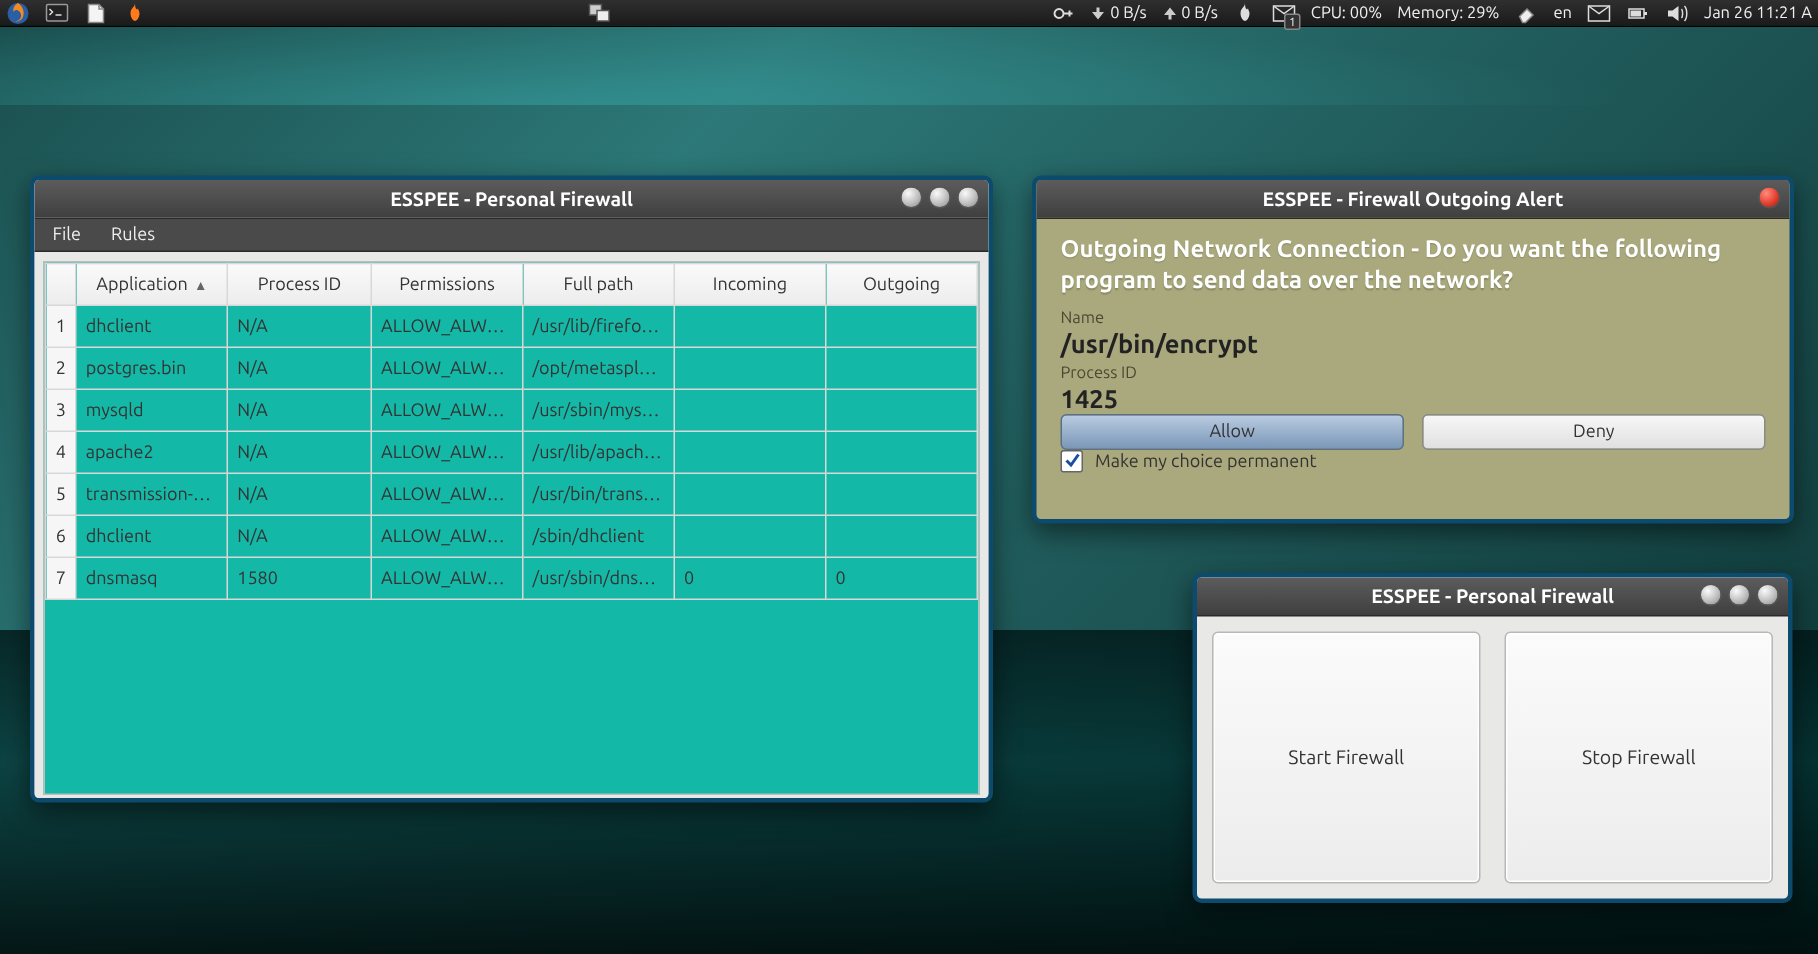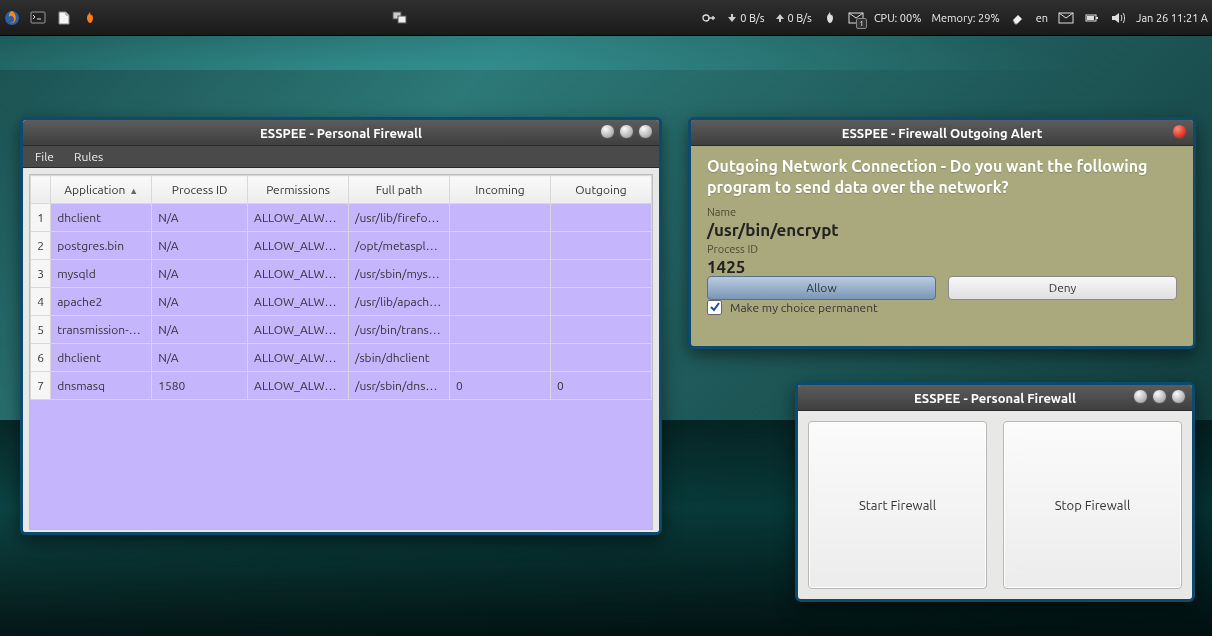--- a/index.html
+++ b/index.html
@@ -20,21 +20,21 @@
   background: linear-gradient(180deg, rgba(10,40,40,.8), rgba(10,60,60,.7) 40%, rgba(5,30,30,.9));
   filter: contrast(120%);
 }
 body::after{
   content:"";
   position:absolute; left:0; right:0; top:0; height:70px;
   background: radial-gradient( ellipse at 30% 100%, rgba(60,180,180,.4), transparent 60%);
 }
 
 .panel {
-  position:absolute; top:0; left:0; right:0; height:36px;
+  position:absolute; top:0; left:0; right:0; height:18px;
   background: linear-gradient(#2f2f2f,#1a1a1a);
   display:flex; align-items:center; justify-content:space-between;
   padding:0 4px; color:#eee; font-size:11px;
   z-index:100;
   border-bottom:1px solid #000;
 }
 .panel-left, .panel-right { display:flex; align-items:center; gap:10px; }
 .panel-center { display:flex; align-items:center; }
 .panel .pi { display:inline-flex; align-items:center; gap:3px; white-space:nowrap; }
 .picon { width:16px; height:16px; display:inline-block; }
@@ -70,21 +70,21 @@
   display:flex; align-items:center; gap:20px; padding:0 12px;
   border-bottom:1px solid #2a2a2a;
 }
 .menubar span { cursor:default; }
 
 #win-main { left:20px; top:117px; width:642px; height:418px; }
 #win-main .body { padding:6px; background:#e8e8e6; }
 .tablewrap {
   height:356px;
   border:1px solid #bdbdbd;
-  background:#c4b5fd;
+  background:#14b8a6;
   overflow:hidden;
 }
 table { border-collapse:collapse; width:100%; table-layout:fixed; font-size:12px; color:#333; }
 th, td {
   border:1px solid #d8d8d8;
   padding:6px 6px;
   text-align:left;
   white-space:nowrap; overflow:hidden; text-overflow:ellipsis;
   height:28px;
 }

